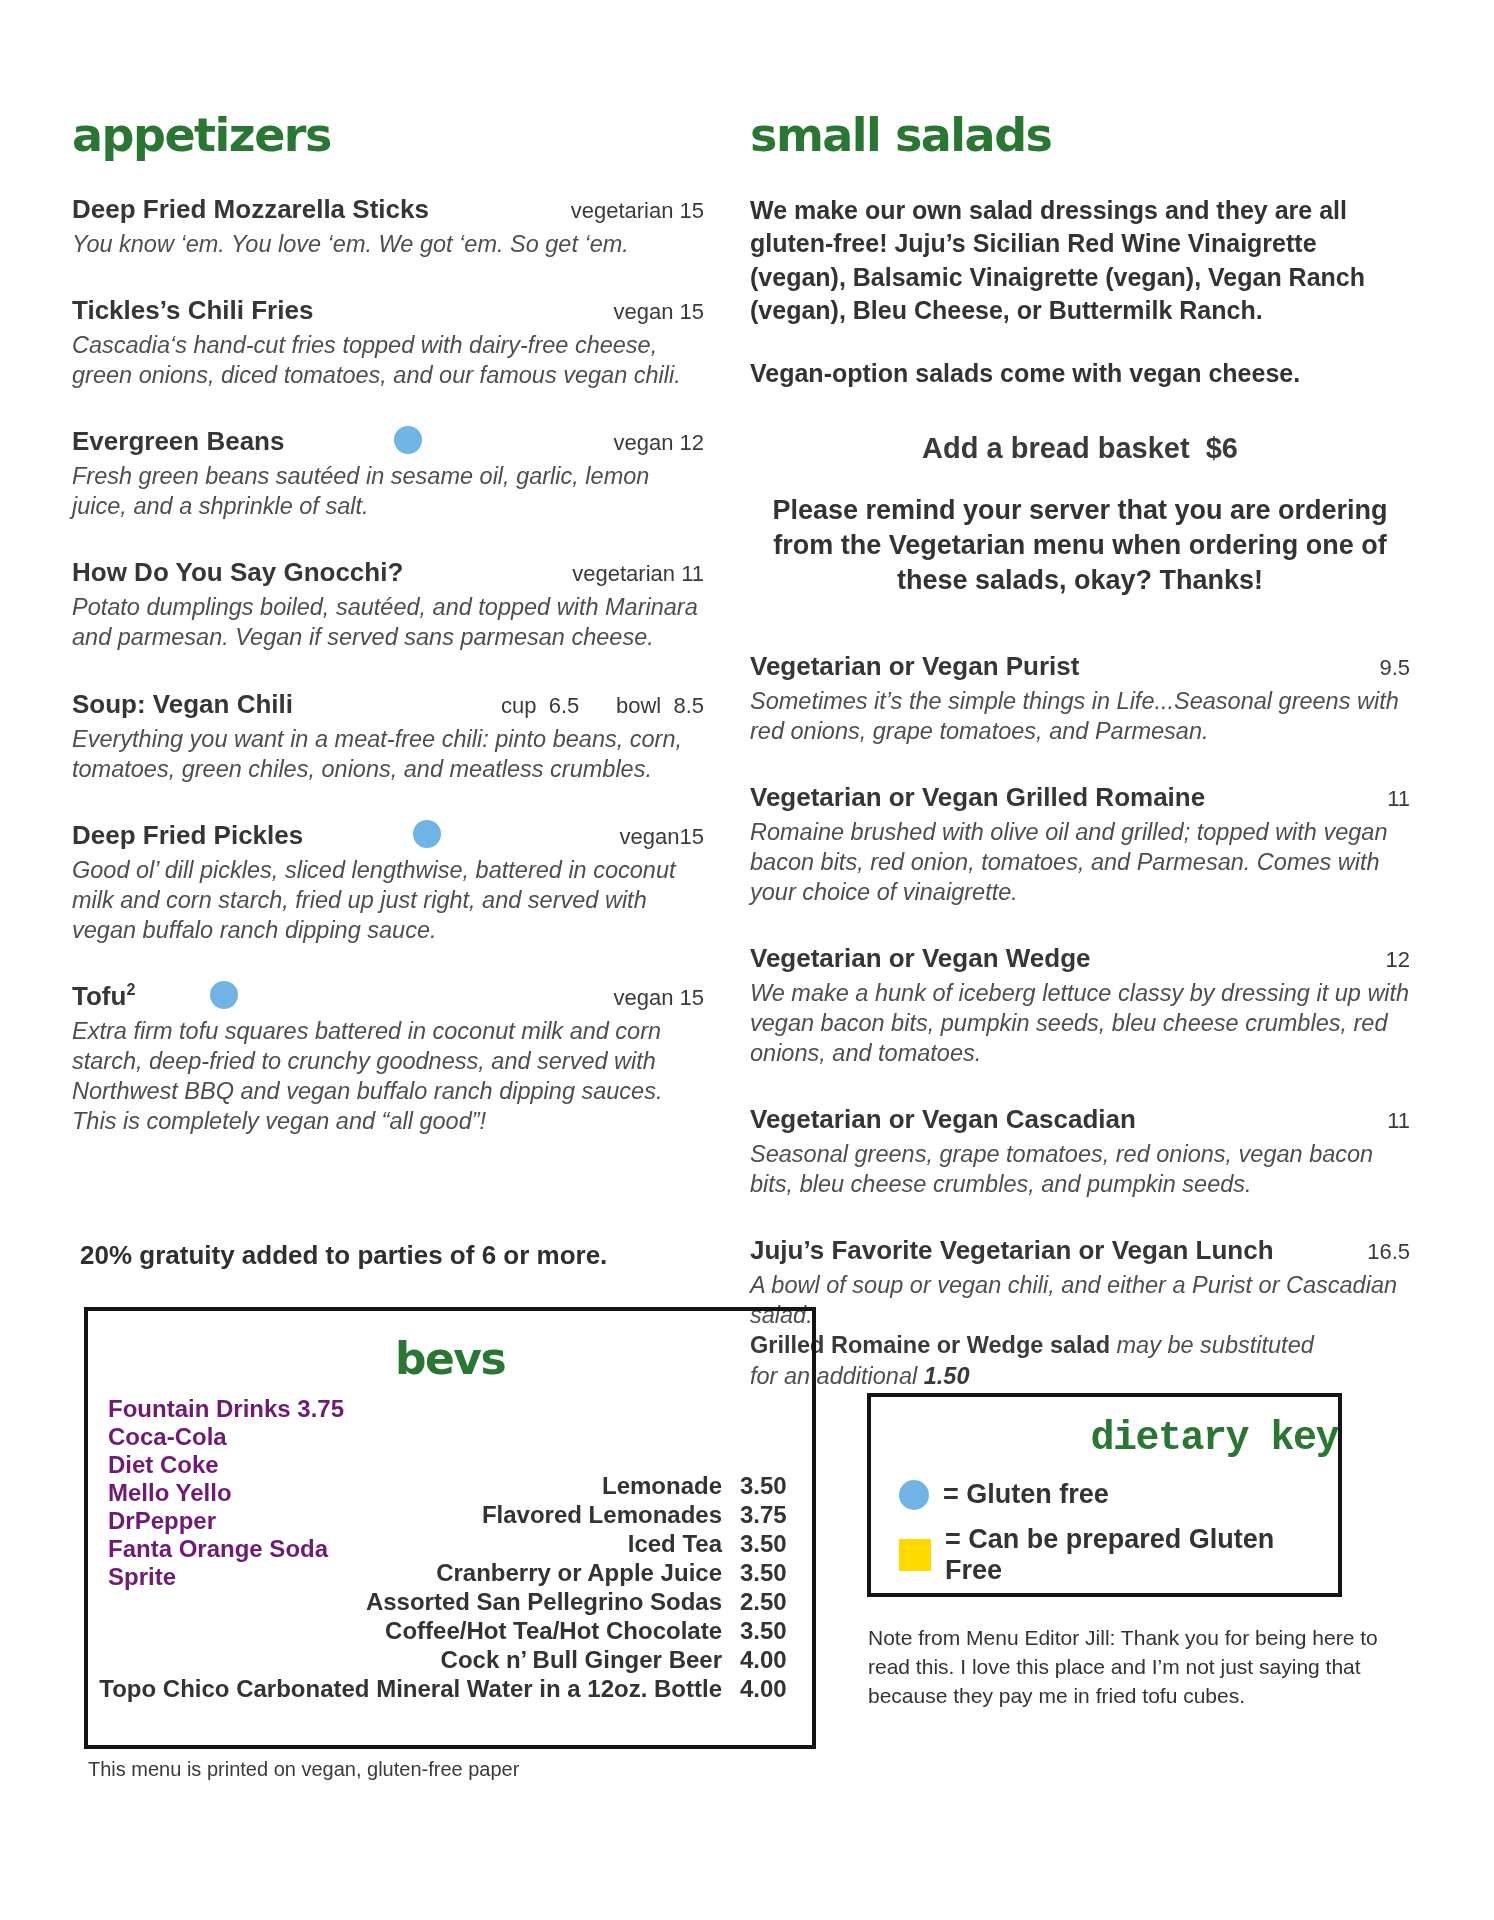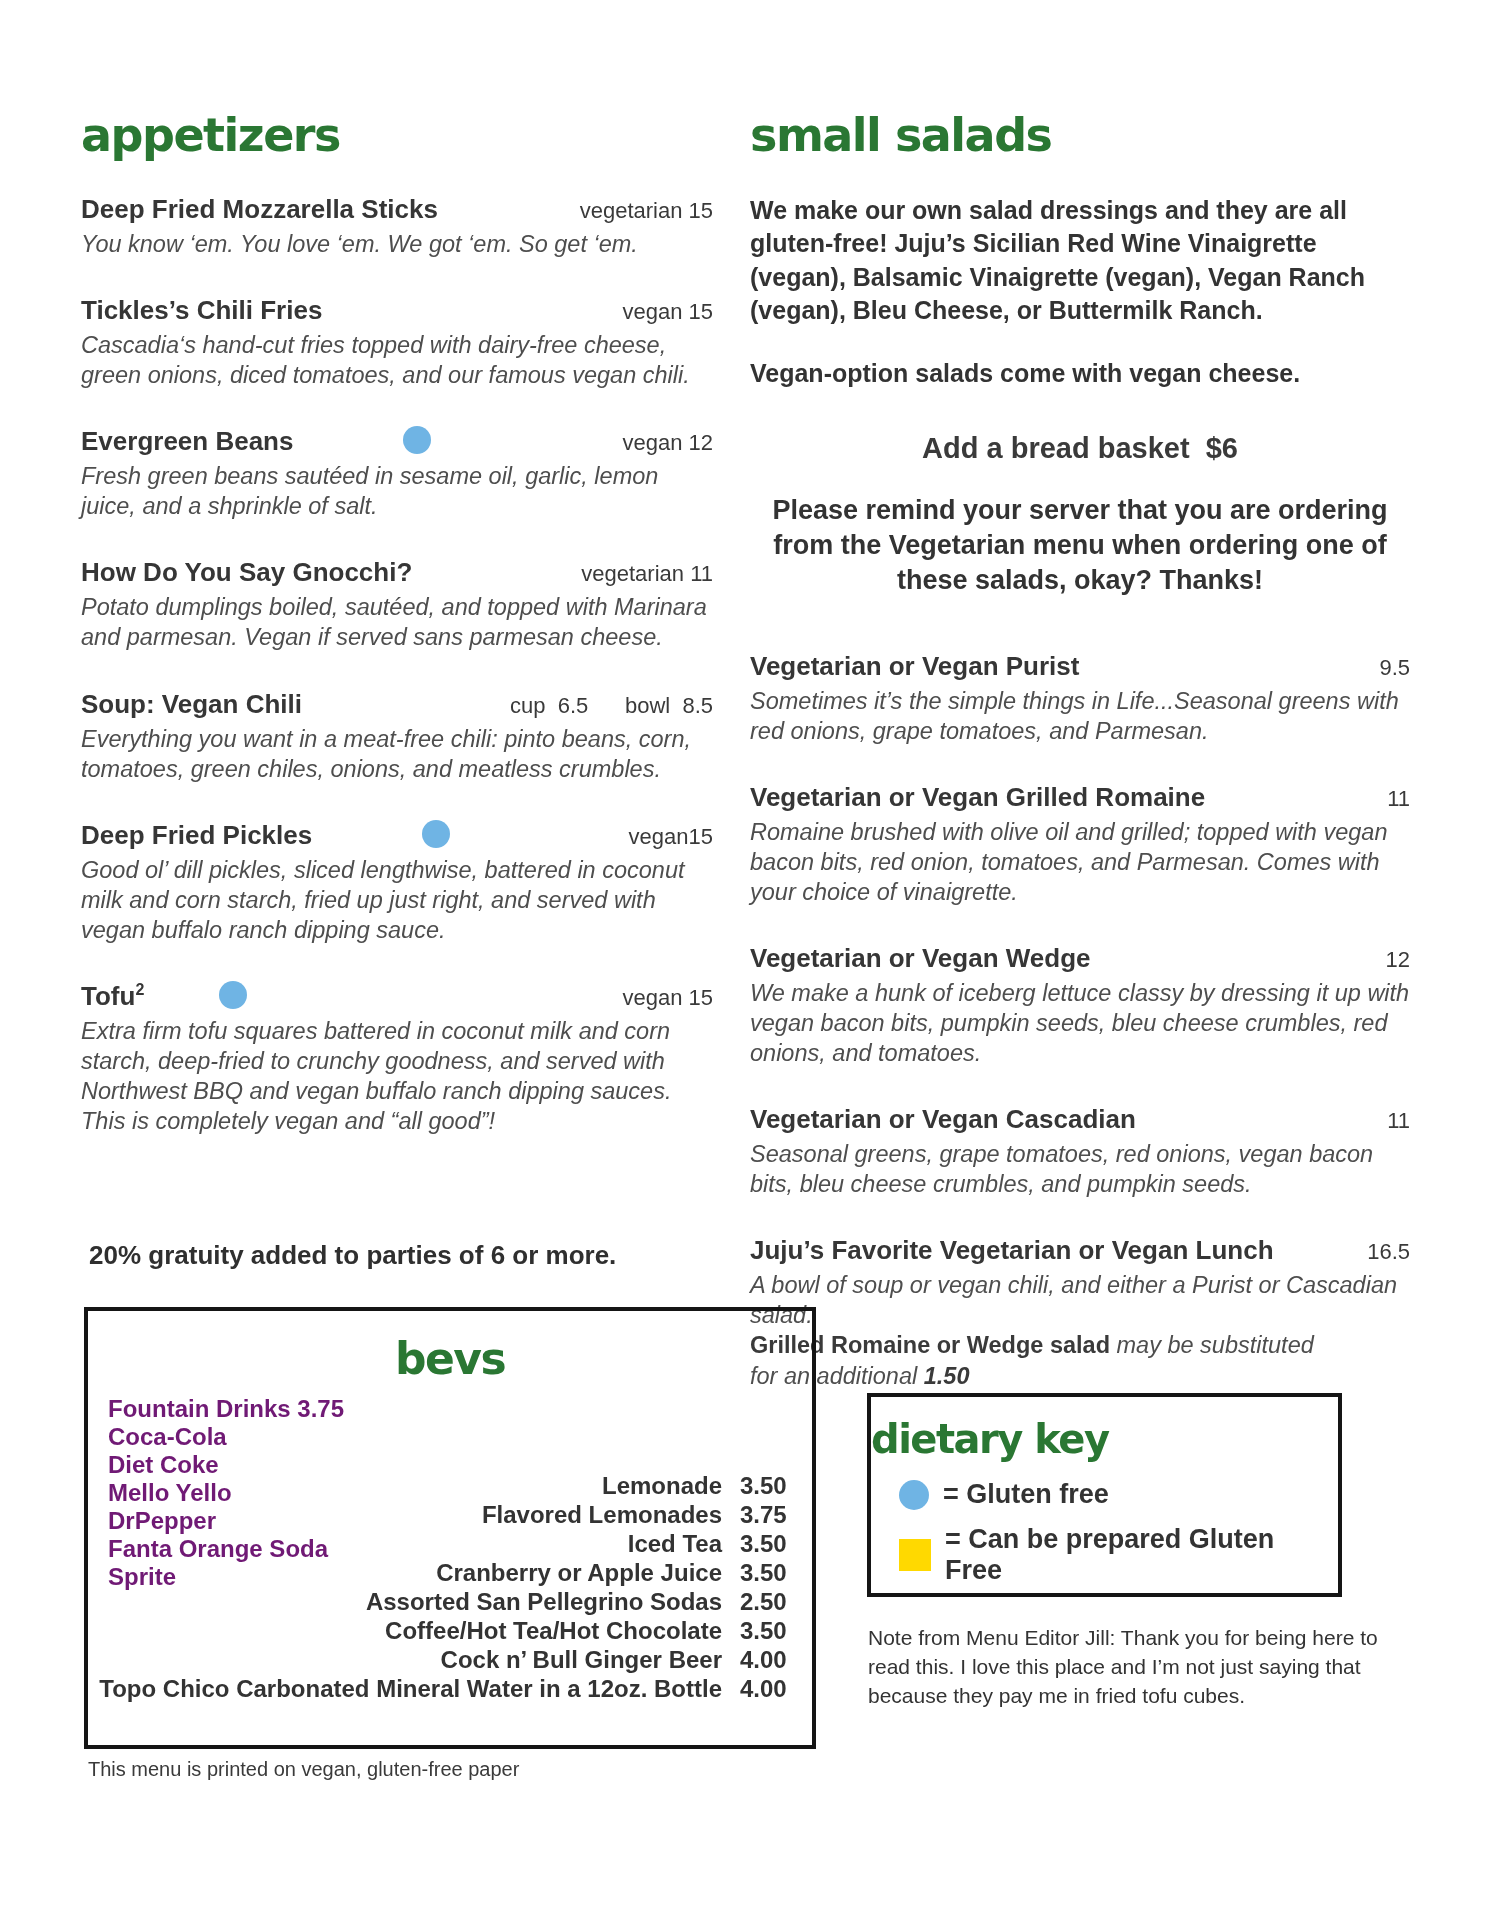--- a/index.html
+++ b/index.html
@@ -2,21 +2,21 @@
 <html><head>
 <meta charset="utf-8">
 <style>
   html,body{margin:0;padding:0;}
   body{
     width:1494px;height:1920px;background:#ffffff;position:relative;
     font-family:"Liberation Sans",sans-serif;color:#3a3a3a;
     -webkit-font-smoothing:antialiased;
   }
   .col{position:absolute;top:112px;}
-  .col-left{left:81px;width:632px;}
+  .col-left{left:72px;width:632px;}
   .col-right{left:750px;width:660px;}
 
   .green-heading{
     font-family:"DejaVu Sans",sans-serif;font-weight:bold;color:#2a7733;
     font-size:46px;line-height:1;letter-spacing:-1.5px;margin:0 0 36px 0;
   }
 
   .item{margin-bottom:36px;}
   .item-head{display:flex;justify-content:space-between;align-items:baseline;}
   .name-wrap{white-space:nowrap;}
@@ -48,21 +48,21 @@
   .fountain{list-style:none;margin:0;padding:0 0 0 20px;font-weight:bold;font-size:24px;line-height:28px;color:#701a75;}
   .priced{position:absolute;right:20px;top:160px;border-collapse:collapse;font-weight:bold;font-size:24px;color:#333333;}
   .priced td{padding:0;line-height:29px;}
   .priced .n{text-align:right;padding-right:18px;}
   .priced .p{text-align:left;min-width:52px;}
 
   .dietary-box{
     position:absolute;left:867px;top:1393px;width:475px;height:204px;
     border:4px solid #151515;box-sizing:border-box;
   }
-  .key-h{text-align:left;font-size:40px;margin:22px 0 20px 0;}
+  .key-h{text-align:right;font-size:40px;margin:22px 0 20px 0;font-family:Liberation Mono, monospace;}
   .key-row{display:flex;align-items:center;margin:0 0 14px 28px;font-weight:bold;font-size:27px;color:#333333;}
   .key-dot{width:30px;height:30px;border-radius:50%;background:#6fb4e4;margin-right:14px;flex-shrink:0;}
   .key-square{width:32px;height:32px;background:#ffd900;margin-right:14px;flex-shrink:0;}
 
   .editor-note{position:absolute;left:868px;top:1624px;width:515px;font-size:21px;line-height:1.38;color:#333333;margin:0;}
   .paper-note{position:absolute;left:88px;top:1758px;font-size:20px;color:#3a3a3a;margin:0;}
 </style>
 </head>
 <body>
 

